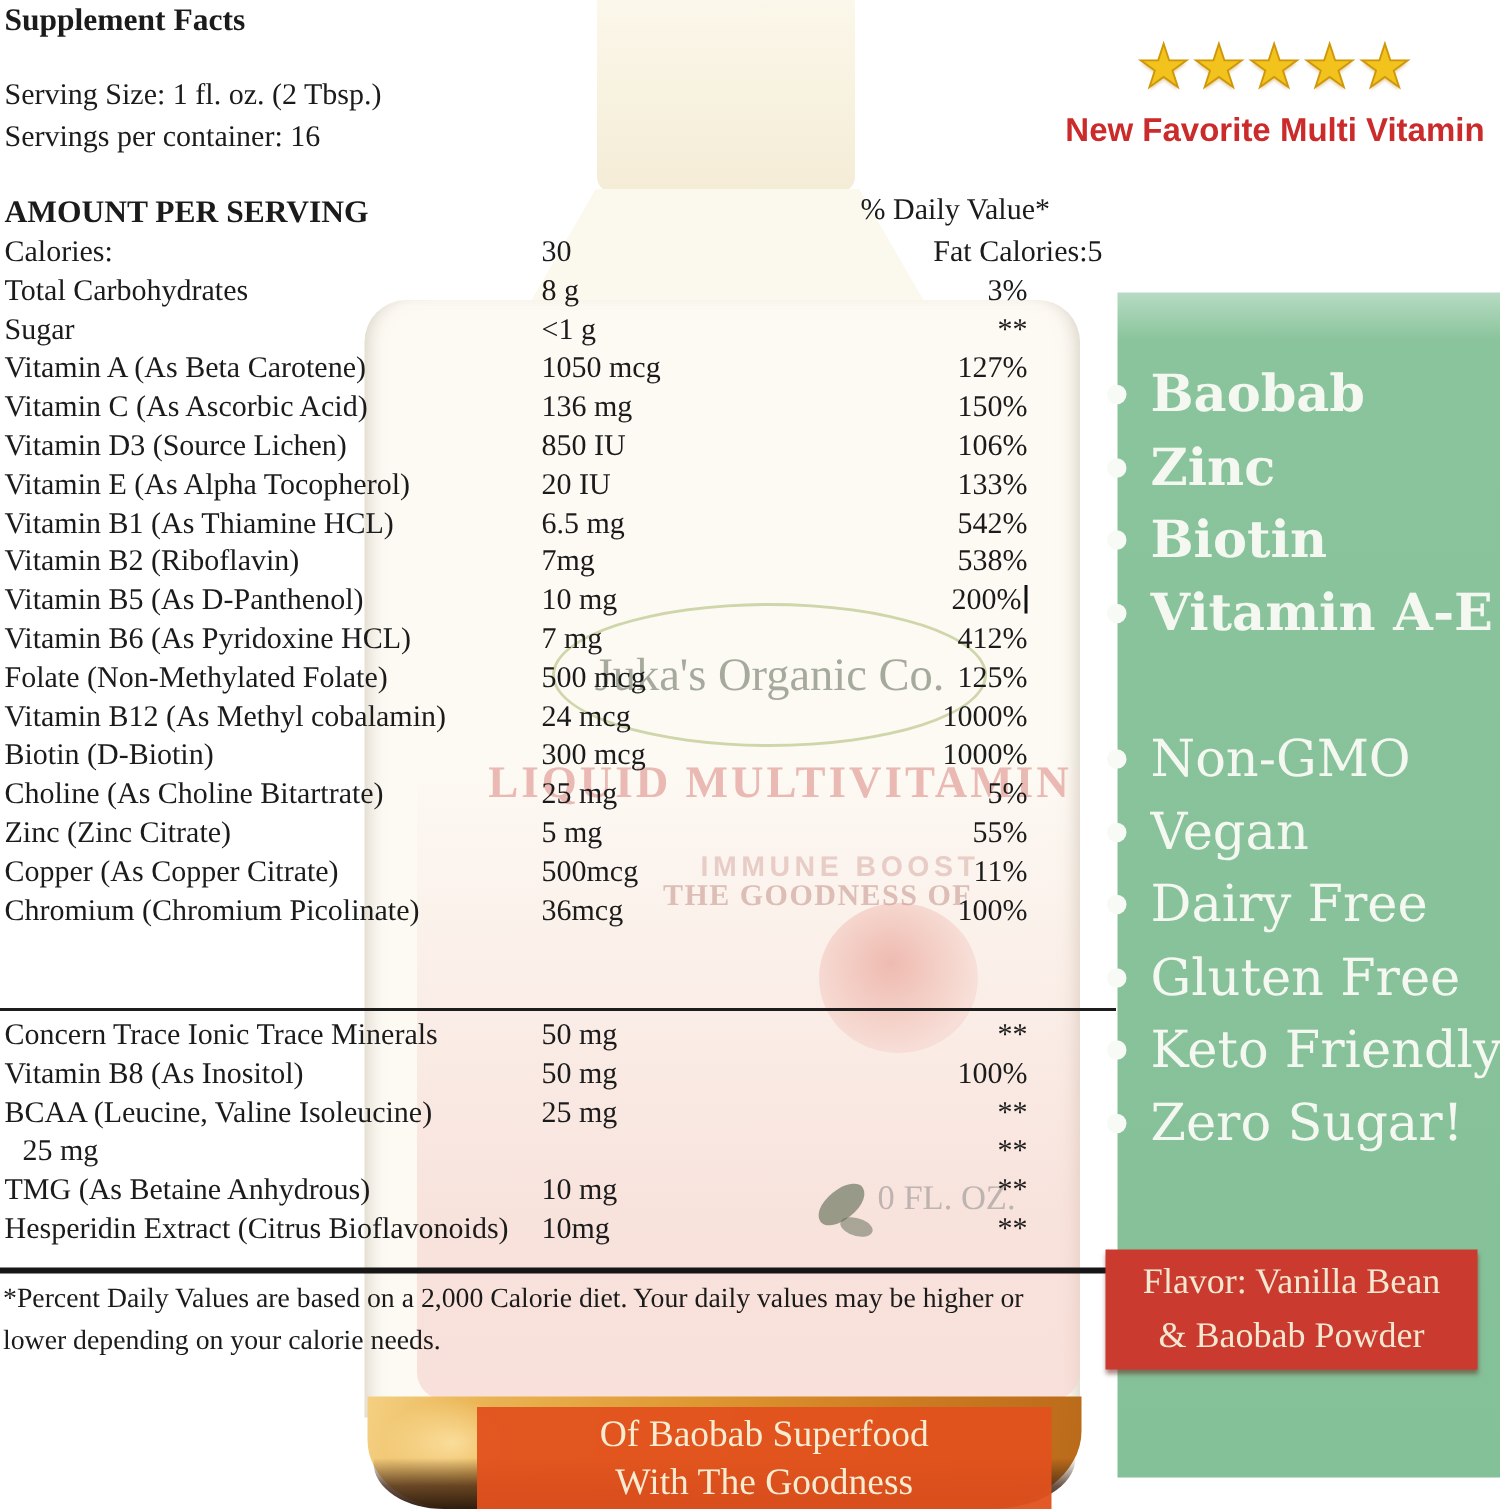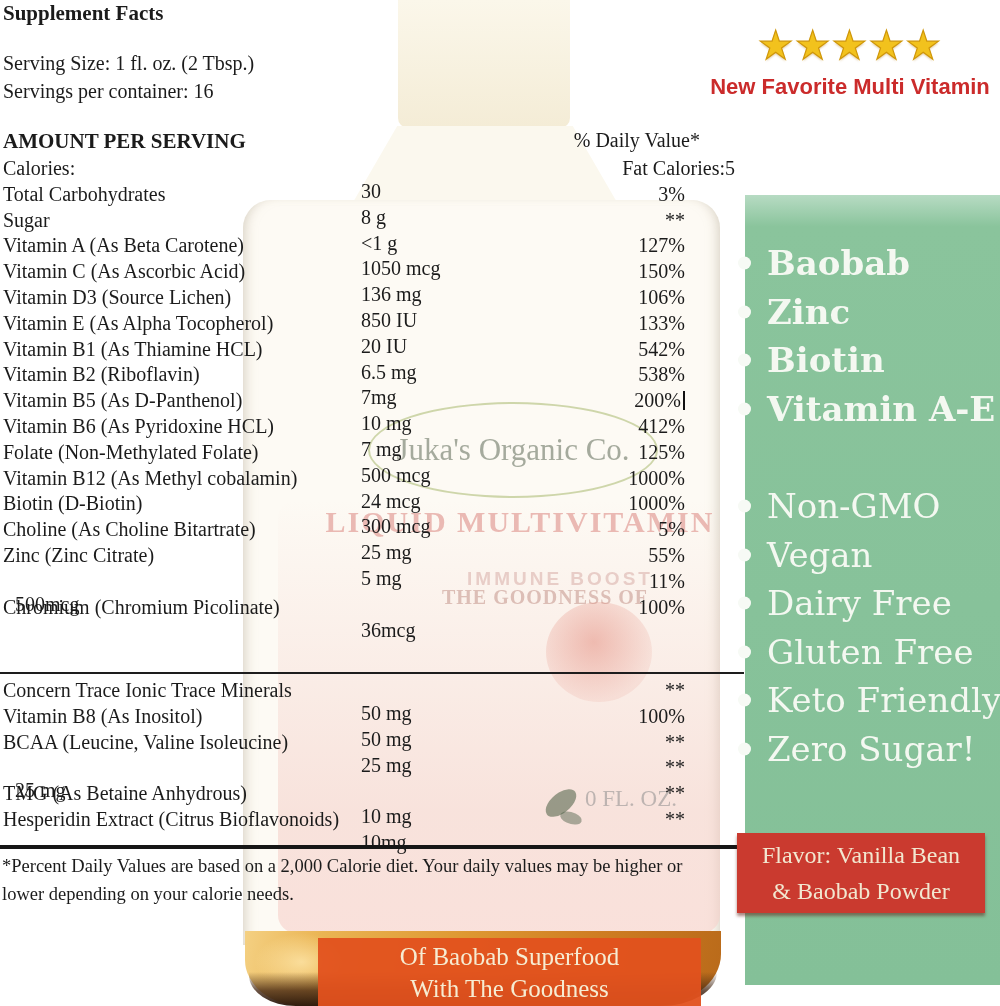--- a/index.html
+++ b/index.html
@@ -48,21 +48,21 @@
   .sf-title{position:absolute;left:3px;top:1px;font-weight:700;font-size:21px;}
   .sf-serv{position:absolute;left:3px;top:49px;font-size:20px;line-height:28px;white-space:nowrap;}
   .sf-head{position:absolute;left:3px;top:129px;width:742px;display:flex;justify-content:space-between;
        box-sizing:border-box;padding-right:45px;font-size:20px;}
   .sf-head .h1{font-weight:700;font-size:21px;}
   .rows{position:absolute;left:3px;width:742px;}
   .rows1{top:156px;}
   .rows2{top:678px;}
   .row{display:flex;height:25.8px;line-height:25.8px;font-size:20px;white-space:nowrap;}
   .col-name{flex:0 1 auto;min-width:346px;}
-  .col-amount{flex:1 1 auto;padding-left:12px;margin-top:23px;}
+  .col-amount{flex:1 1 auto;padding-left:12px;}
   .col-dv{flex:0 0 160px;text-align:right;box-sizing:border-box;padding-right:60px;}
   .row-cal .col-dv{padding-right:10px;}
   .has-cursor .col-dv::after{content:"";display:inline-block;width:2px;height:19px;background:#111;
        margin-left:2px;vertical-align:-3px;}
   .div1{position:absolute;left:0;top:672px;width:744px;height:2px;background:#1d1d1d;z-index:2;}
   .div2{position:absolute;left:0;top:845px;width:744px;height:4px;background:#161616;z-index:2;}
   .footnote{position:absolute;left:2px;top:853px;width:1000px;font-size:18.5px;line-height:27.5px;
        z-index:2;}
   .footnote div{white-space:nowrap;}
 
@@ -222,20 +222,21 @@
             <span class="col-dv">5%</span>
           </div>
 
           <div class="row">
             <span class="col-name">Zinc (Zinc Citrate)</span>
             <span class="col-amount">5 mg</span>
             <span class="col-dv">55%</span>
           </div>
 
           <div class="row">
+            <span class="col-name">Copper (As Copper Citrate)</span>
             <span class="col-amount">500mcg</span>
             <span class="col-dv">11%</span>
           </div>
 
           <div class="row">
             <span class="col-name">Chromium (Chromium Picolinate)</span>
             <span class="col-amount">36mcg</span>
             <span class="col-dv">100%</span>
           </div>
         </div>

